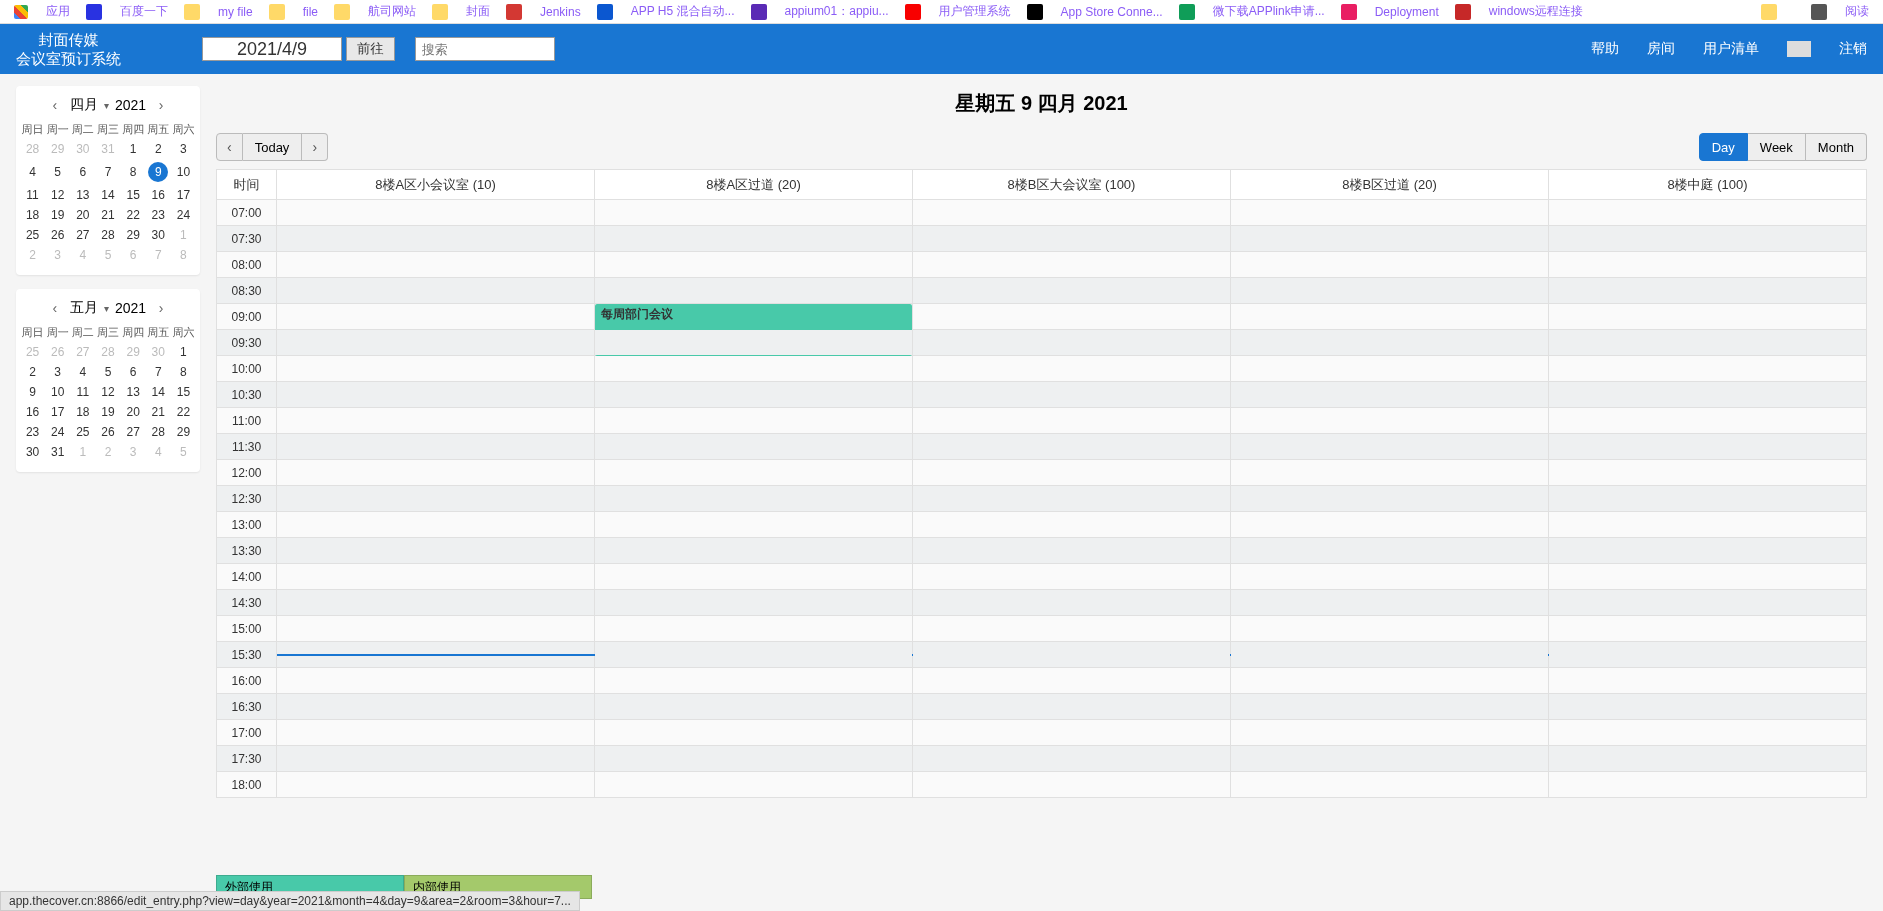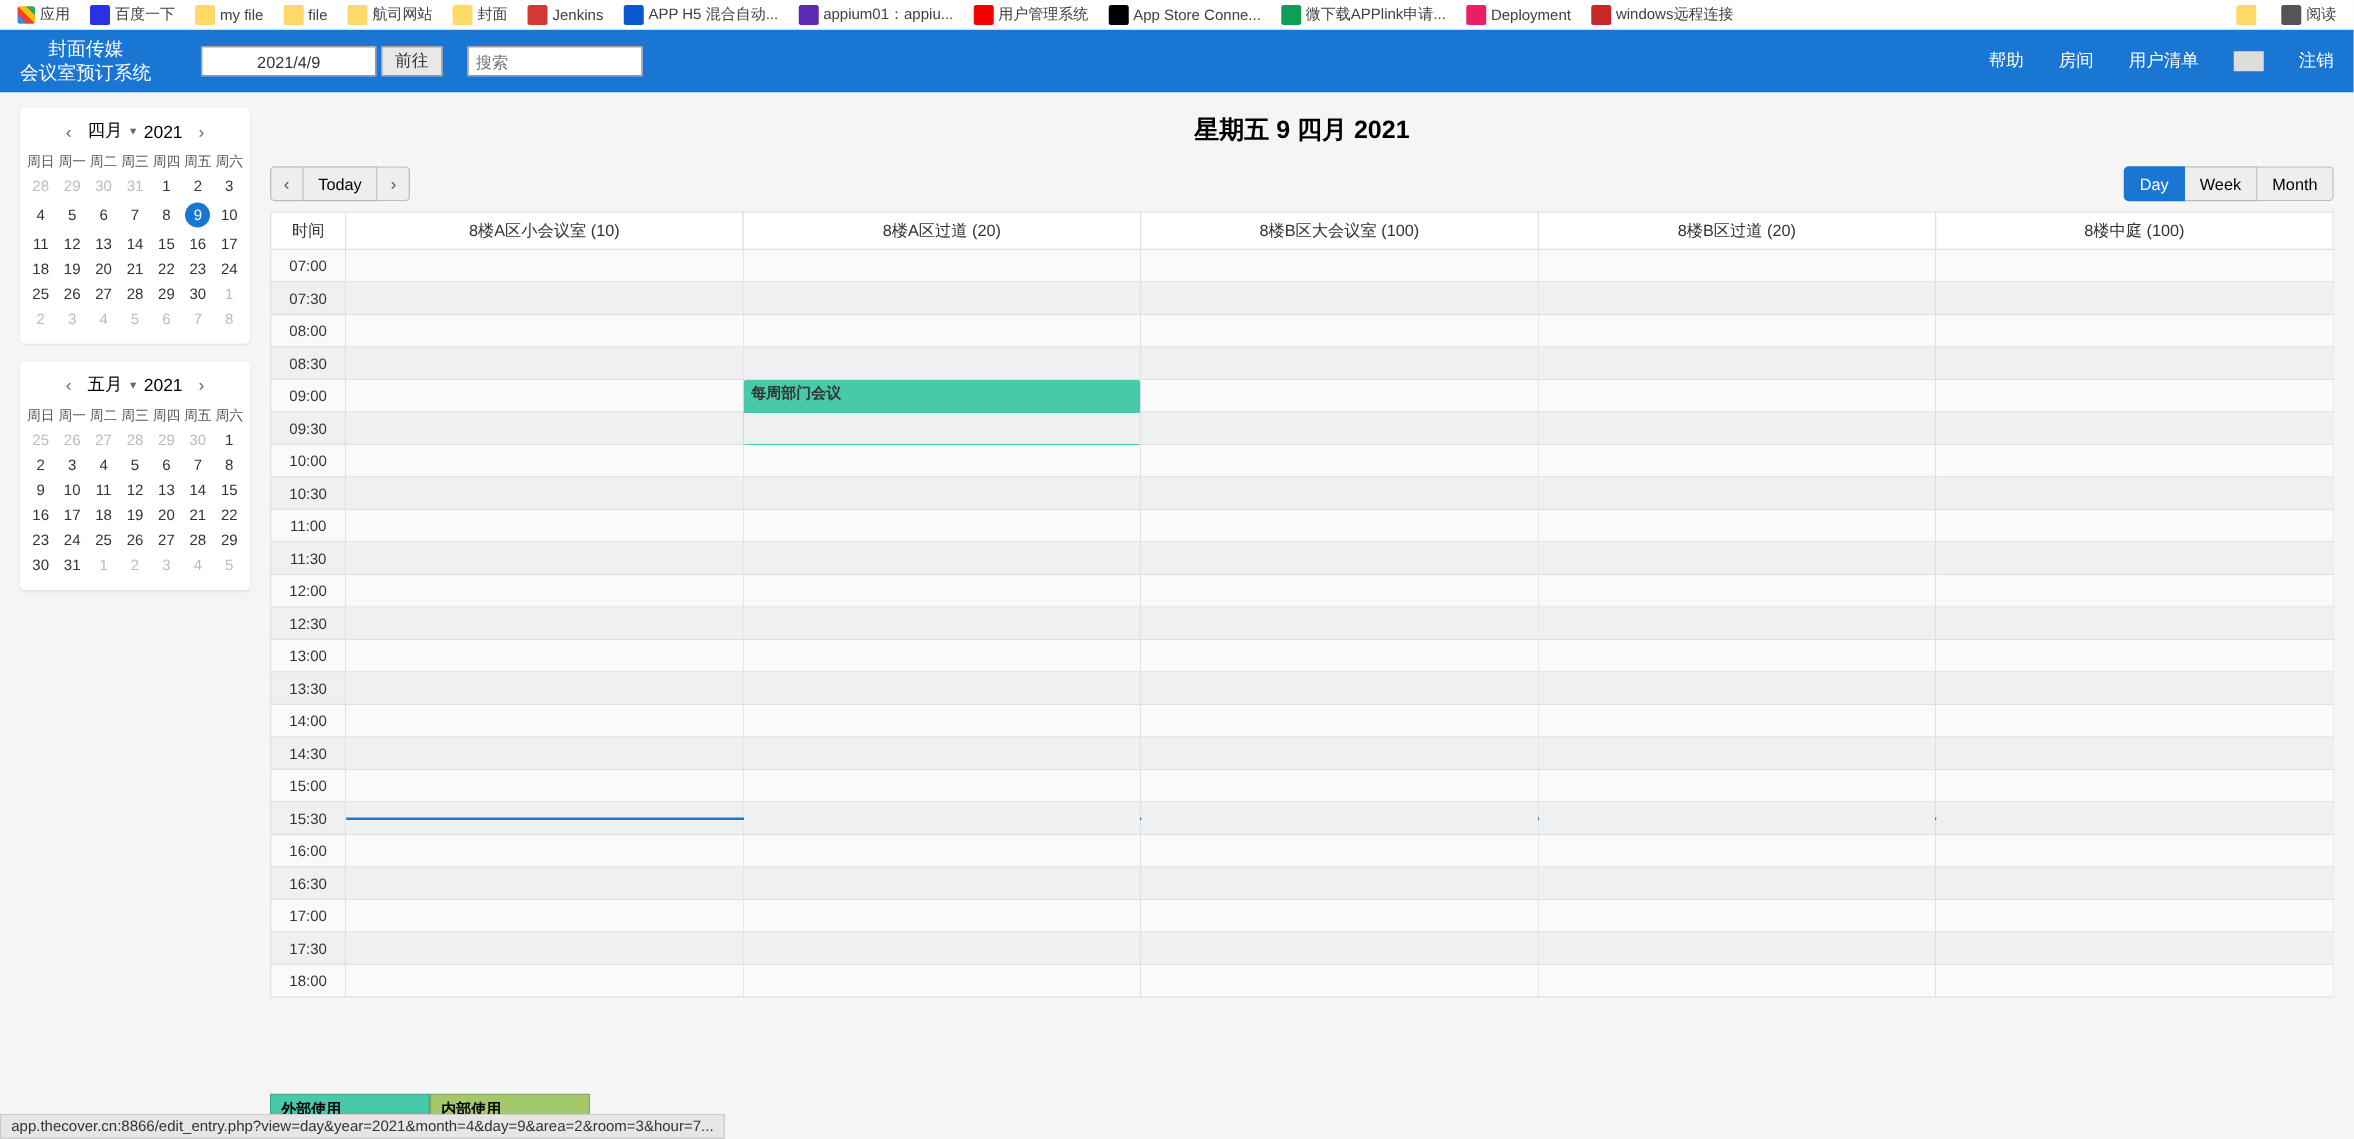--- a/index.html
+++ b/index.html
@@ -1,40 +1,40 @@
 <!DOCTYPE html>
 <html><head>
 <meta charset="utf-8">
 <style>
 * { box-sizing: border-box; margin: 0; padding: 0; }
 body { font-family: "Microsoft YaHei", Arial, sans-serif; font-size: 12px; background: #f5f5f5; overflow: hidden; }
 
 
 .bookmarks-bar { height: 24px; background: #fff; border-bottom: 1px solid #ddd; display: flex; align-items: center; padding: 0 8px; gap: 4px; white-space: nowrap; overflow: hidden; }
-.bookmark-item { display: flex; align-items: center; gap: 4px; padding: 2px 6px; cursor: pointer; font-size: 12px; color: #404040; }
+.bookmark-item { display: flex; align-items: center; gap: 18px; padding: 2px 6px; cursor: pointer; font-size: 12px; color: #8b5cf6; }
 .bk-icon { width: 16px; height: 16px; display: inline-flex; align-items: center; justify-content: center; border-radius: 2px; font-size: 10px; }
 .bk-apps { background: linear-gradient(45deg,#4285f4 25%,#ea4335 25% 50%,#fbbc05 50% 75%,#34a853 75%); width:14px; height:14px; border-radius:2px; }
 .bk-folder { background: #ffd968; }
 .bk-baidu { background: #2932e1; color:#fff; }
 .bk-jenkins { background: #d33833; }
 .bk-shield { background: #0b57d0; color:#fff; }
 .bk-appium { background: #5a2ab5; color:#fff; }
 .bk-oracle { background: #f80000; color:#fff; }
 .bk-apple { background: #000; color:#fff; }
 .bk-sheets { background: #0f9d58; color:#fff; }
 .bk-deploy { background: #e91e63; color:#fff; }
 .bk-win { background: #c62828; color:#fff; }
 .bk-read { background: #555; color:#fff; }
 .bookmarks-right { margin-left: auto; display:flex; gap:4px; }
 
 
 .top-header { height: 50px; background: #1976d2; color: #fff; display: flex; align-items: center; padding: 0 16px; }
 .brand { font-size: 15px; line-height: 1.3; text-align: center; margin-right: 40px; }
 .brand-line1 { font-weight: 500; }
-.date-input { width: 140px; height: 24px; border: 1px solid #999; background: #fff; color: #333; text-align: center; font-size: 13px; }
+.date-input { width: 140px; height: 24px; border: 1px solid #999; background: #fff; color: #333; text-align: center; font-size: 18px; margin-left: 41px; }
 .go-btn { height: 24px; margin-left: 4px; padding: 0 10px; border: 1px solid #999; background: #e8e8e8; color: #333; cursor: pointer; }
 .search-input { width: 140px; height: 24px; margin-left: 20px; border: 1px solid #999; padding: 0 6px; font-size: 13px; }
 .nav-right { margin-left: auto; display: flex; align-items: center; gap: 28px; font-size: 14px; }
 .nav-link { color: #fff; cursor: pointer; }
 .lang-icon { width: 24px; height: 16px; background: #ddd; display:inline-block; }
 
 
 .main-content { display: flex; height: calc(100vh - 74px); padding: 12px 16px 0 16px; gap: 16px; background: #f5f5f5; }
 .sidebar { width: 184px; flex-shrink: 0; }
 .mini-cal { background: #fff; border-radius: 4px; padding: 6px 4px 10px; margin-bottom: 14px; box-shadow: 0 1px 2px rgba(0,0,0,0.08); }
@@ -69,21 +69,21 @@
 .grid td.time-cell { text-align: center; font-size: 12px; color: #333; height: 26px; }
 .grid tbody tr:nth-child(odd) td { background: #fafafa; }
 .grid tbody tr:nth-child(even) td { background: #eef0f1; }
 .grid td.slot { position: relative; }
 .event-block { position: absolute; left: 0; right: 0; top: 0; background: #48c9a9; color: #333; font-size: 12px; padding: 2px 6px; border-radius: 2px; overflow: hidden; font-weight:bold; }
 .event-block::after { content: ""; position: absolute; right: 2px; bottom: 2px; width: 0; height: 0; border-left: 6px solid transparent; border-bottom: 6px solid #2a9d7a; }
 .now-line { position: absolute; left: 0; right: 0; height: 0; border-top: 2px solid #1976d2; pointer-events: none; }
 
 
 .legend { display: flex; gap: 0; margin: 12px 0; }
-.legend-item { width: 128px; height: 24px; display: flex; align-items: center; padding: 0 8px; font-size: 12px; font-weight: bold; border:1px solid rgba(0,0,0,0.15); }
+.legend-item { width: 188px; height: 24px; display: flex; align-items: center; padding: 0 8px; font-size: 12px; font-weight: normal; border:1px solid rgba(0,0,0,0.15); }
 .legend-ext { background: #48c9a9; }
 .legend-int { background: #a4c96b; }
 
 
 .status-bar { position: fixed; bottom: 0; left: 0; background: #e6e6e6; border: 1px solid #ccc; padding: 2px 8px; font-size: 12px; color: #333; max-width: 680px; white-space: nowrap; overflow: hidden; text-overflow: ellipsis; }
 </style>
 </head>
 <body>
 
 <div class="bookmarks-bar">

